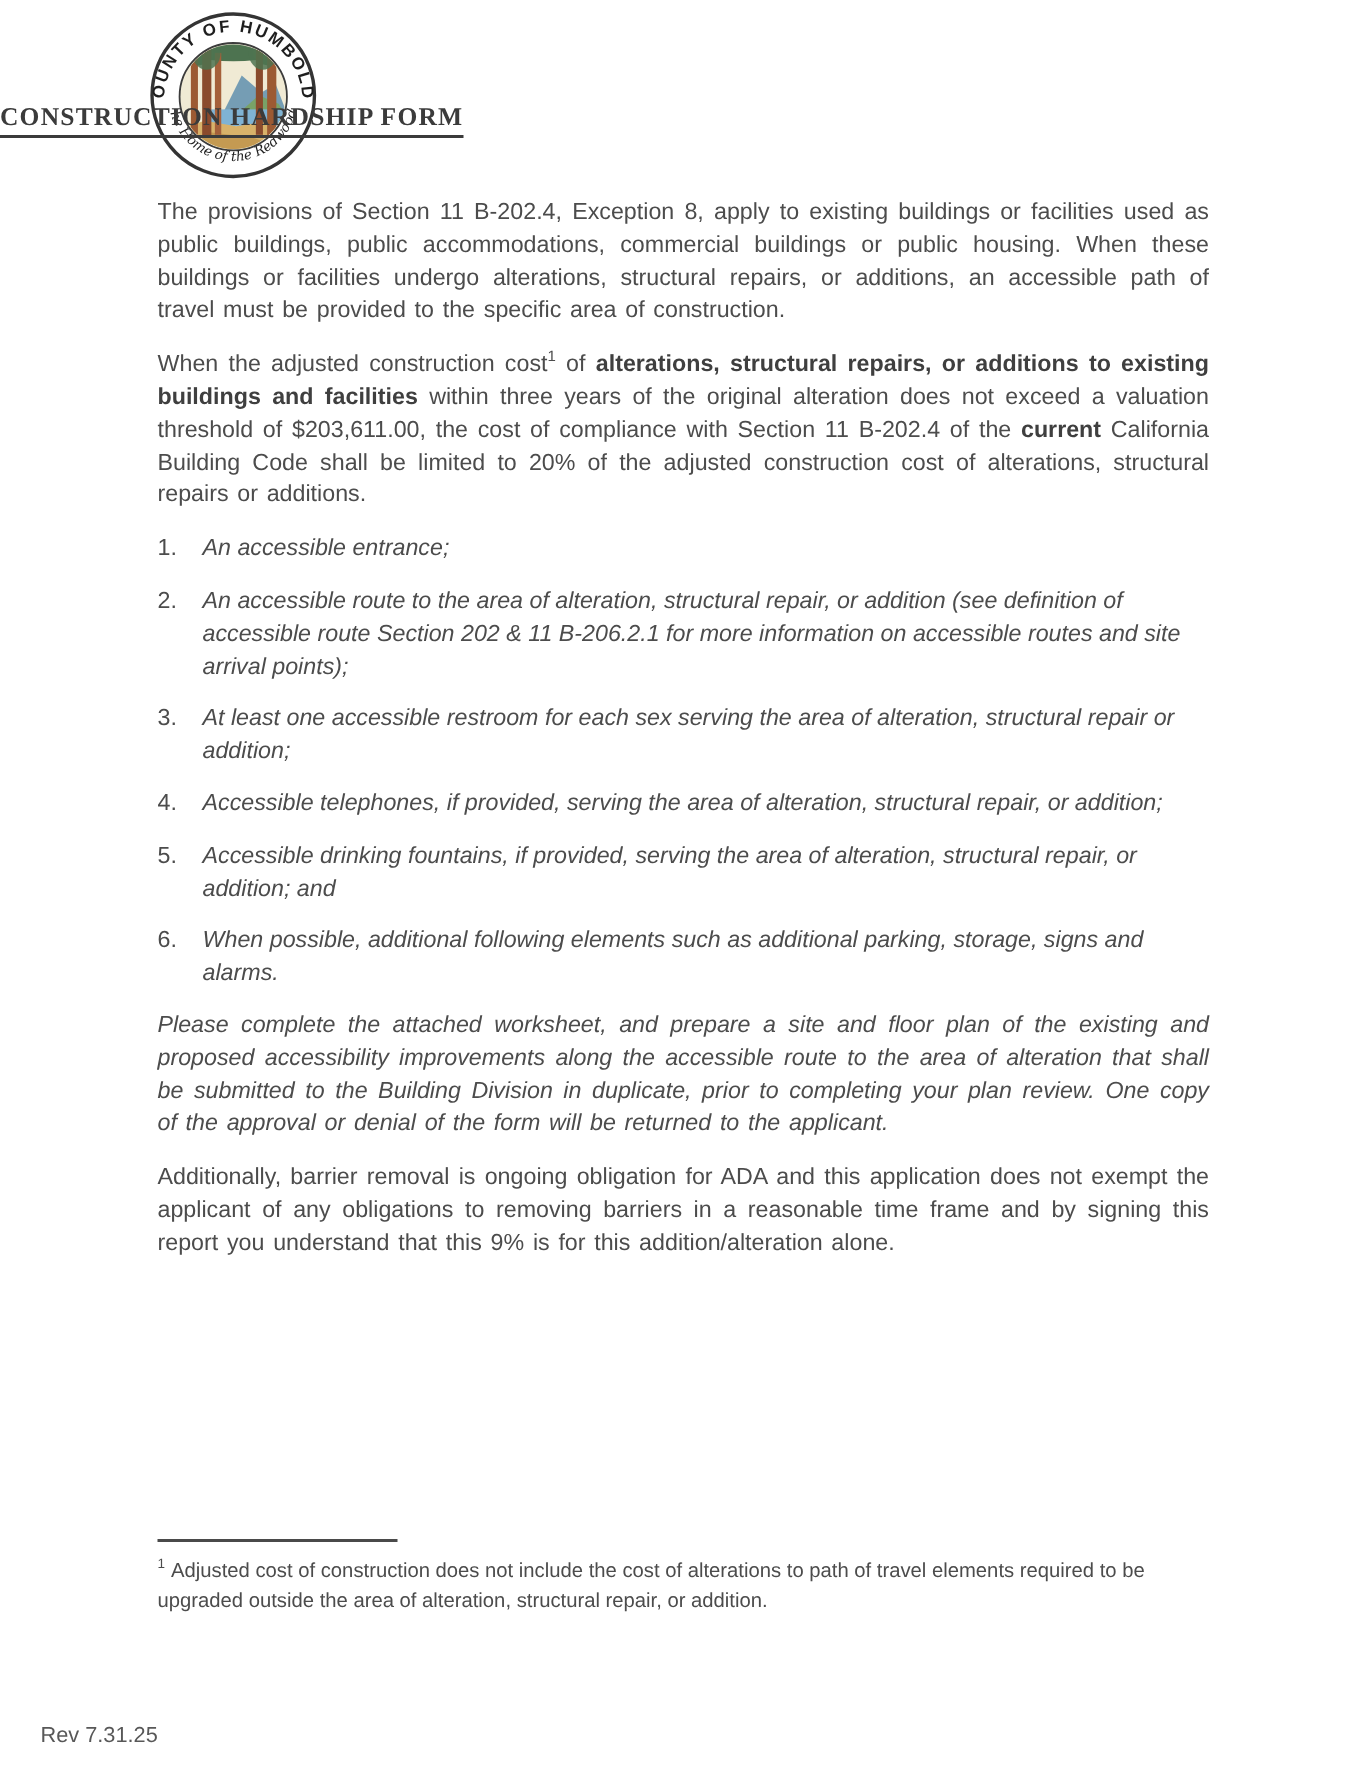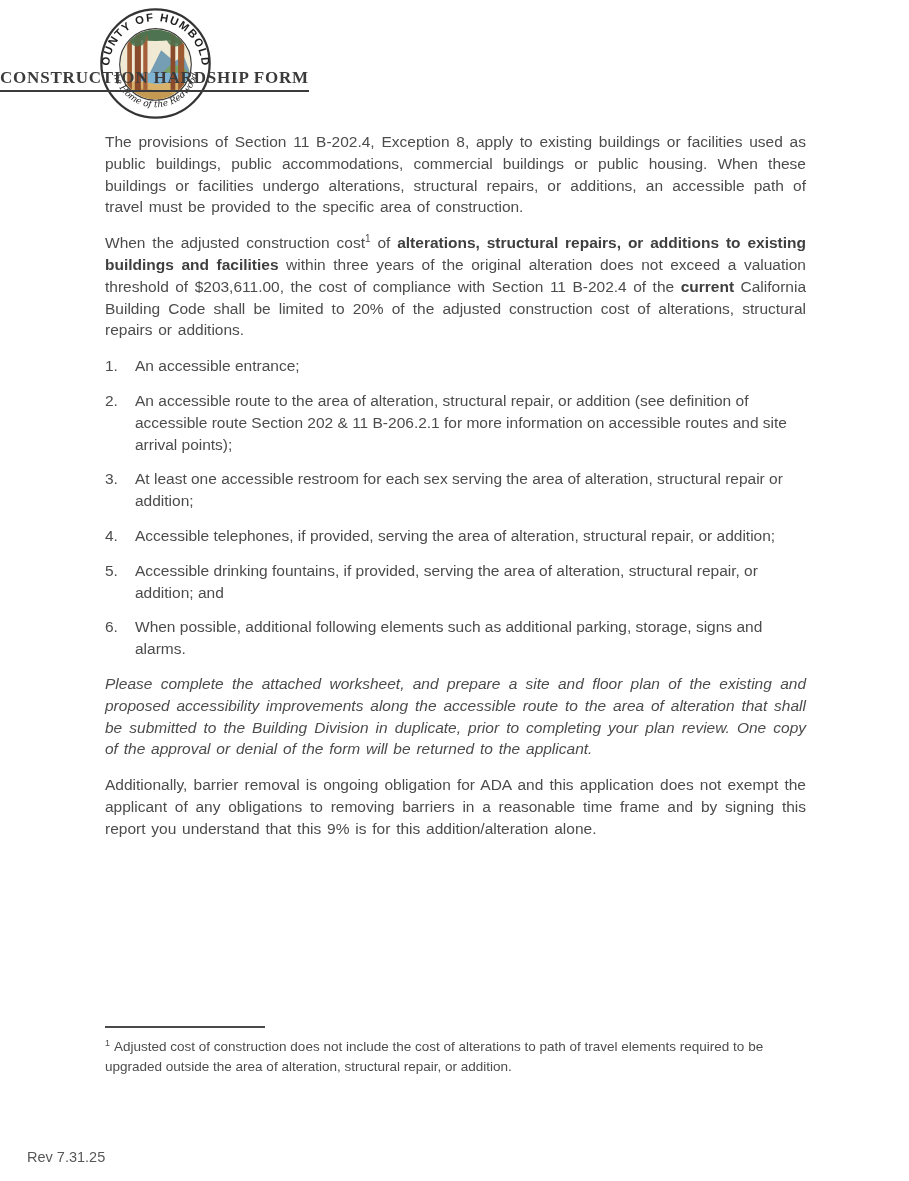--- a/index.html
+++ b/index.html
@@ -29,21 +29,21 @@
     font-size:15.5px; line-height:21.8px;
   }
   .content p { margin:0 0 14px 0; }
   p.just { text-align:justify; word-spacing:1.5px; }
   .b { font-weight:bold; color:#3f3f3f; }
   sup.fnref { font-size:10px; vertical-align:super; line-height:0; }
 
   .plist { margin:2px 0 0 0; }
   .li { display:flex; margin-bottom:13px; }
   .num { flex:0 0 30px; }
-  .li-text { flex:1; }
+  .li-text { flex:1;font-style:italic; }
   .gap-top { margin-top:27px;font-style:italic; }
 
   
   .footnote {
     position:absolute; left:105px; top:1026px; width:707px;
     font-size:13.5px; line-height:19.5px; color:#4c4c4c;
   }
   .fn-rule { width:160px; border-top:2px solid #4a4a4a; margin-bottom:9px; }
   .fn-text { margin:0; }
   .fn-text sup { font-size:9px; vertical-align:super; line-height:0; }

